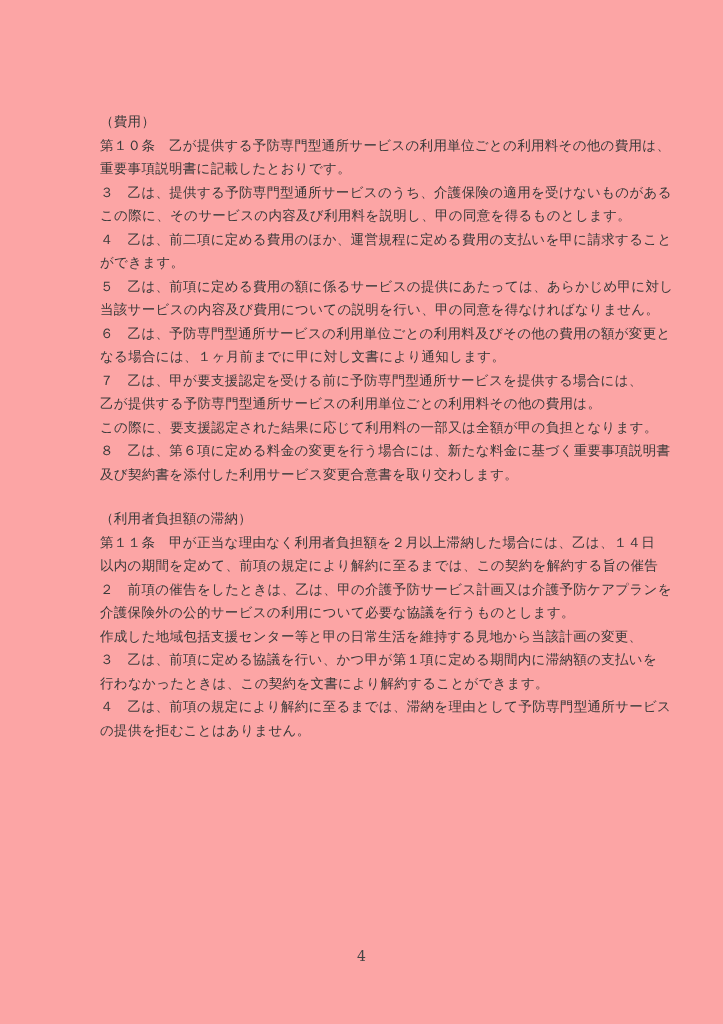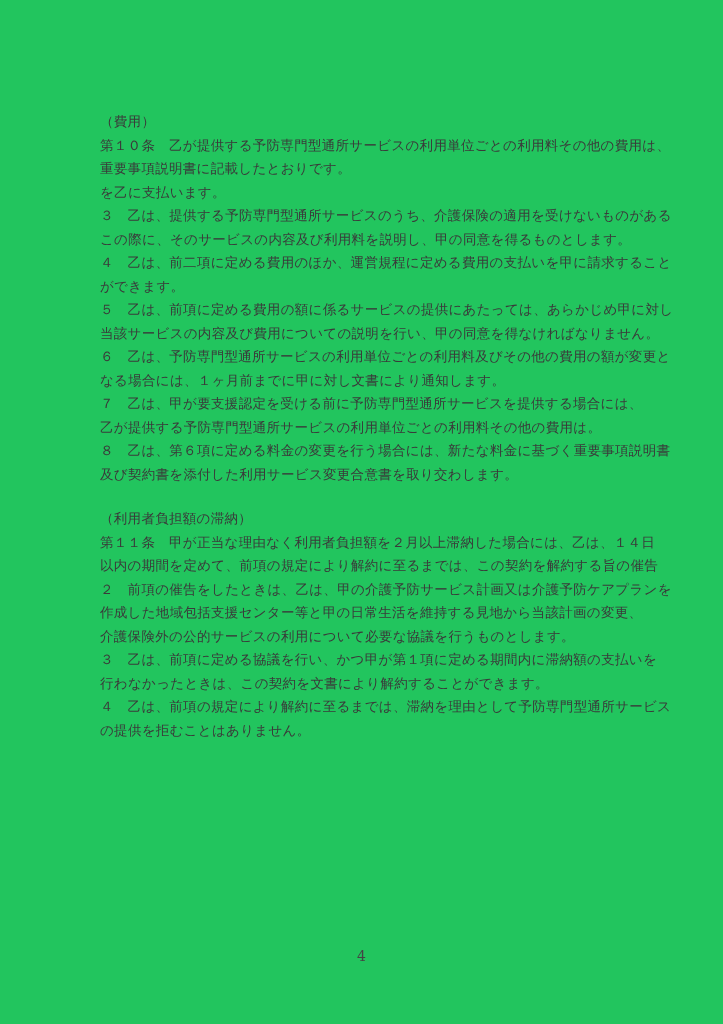--- a/index.html
+++ b/index.html
@@ -6,21 +6,21 @@
   html, body {
     margin: 0;
     padding: 0;
     background: #e8e8e8;
   }
   .page {
     position: relative;
     width: 723px;
     height: 1024px;
     margin: 0 auto;
-    background: #22c55e;
+    background: #fca5a5;
     font-family: "DejaVu Serif", "Liberation Serif", serif;
     color: #3a3a3a;
     overflow: hidden;
   }
   .content {
     position: absolute;
     left: 100px;
     top: 110px;
     width: 530px;
     font-size: 13.5px;
@@ -54,42 +54,42 @@
 <body>
 
 <div class="page">
 
   <div class="content">
 
     <div class="section">
       <span class="line line--heading">（費用）</span>
       <span class="line">第１０条　乙が提供する予防専門型通所サービスの利用単位ごとの利用料その他の費用は、</span>
       <span class="line">重要事項説明書に記載したとおりです。</span>
-      <span class="line">を乙に支払います。</span>
       <span class="line">３　乙は、提供する予防専門型通所サービスのうち、介護保険の適用を受けないものがある</span>
       <span class="line">この際に、そのサービスの内容及び利用料を説明し、甲の同意を得るものとします。</span>
       <span class="line">４　乙は、前二項に定める費用のほか、運営規程に定める費用の支払いを甲に請求すること</span>
       <span class="line">ができます。</span>
       <span class="line">５　乙は、前項に定める費用の額に係るサービスの提供にあたっては、あらかじめ甲に対し</span>
       <span class="line">当該サービスの内容及び費用についての説明を行い、甲の同意を得なければなりません。</span>
       <span class="line">６　乙は、予防専門型通所サービスの利用単位ごとの利用料及びその他の費用の額が変更と</span>
       <span class="line">なる場合には、１ヶ月前までに甲に対し文書により通知します。</span>
       <span class="line">７　乙は、甲が要支援認定を受ける前に予防専門型通所サービスを提供する場合には、</span>
       <span class="line">乙が提供する予防専門型通所サービスの利用単位ごとの利用料その他の費用は。</span>
+      <span class="line">この際に、要支援認定された結果に応じて利用料の一部又は全額が甲の負担となります。</span>
       <span class="line">８　乙は、第６項に定める料金の変更を行う場合には、新たな料金に基づく重要事項説明書</span>
       <span class="line">及び契約書を添付した利用サービス変更合意書を取り交わします。</span>
     </div>
 
     <div class="section section--second">
       <span class="line line--heading">（利用者負担額の滞納）</span>
       <span class="line">第１１条　甲が正当な理由なく利用者負担額を２月以上滞納した場合には、乙は、１４日</span>
       <span class="line">以内の期間を定めて、前項の規定により解約に至るまでは、この契約を解約する旨の催告</span>
       <span class="line">２　前項の催告をしたときは、乙は、甲の介護予防サービス計画又は介護予防ケアプランを</span>
+      <span class="line">介護保険外の公的サービスの利用について必要な協議を行うものとします。</span>
       <span class="line">作成した地域包括支援センター等と甲の日常生活を維持する見地から当該計画の変更、</span>
-      <span class="line">介護保険外の公的サービスの利用について必要な協議を行うものとします。</span>
       <span class="line">３　乙は、前項に定める協議を行い、かつ甲が第１項に定める期間内に滞納額の支払いを</span>
       <span class="line">行わなかったときは、この契約を文書により解約することができます。</span>
       <span class="line">４　乙は、前項の規定により解約に至るまでは、滞納を理由として予防専門型通所サービス</span>
       <span class="line">の提供を拒むことはありません。</span>
     </div>
 
   </div>
 
   <div class="page-footer">4</div>
 

